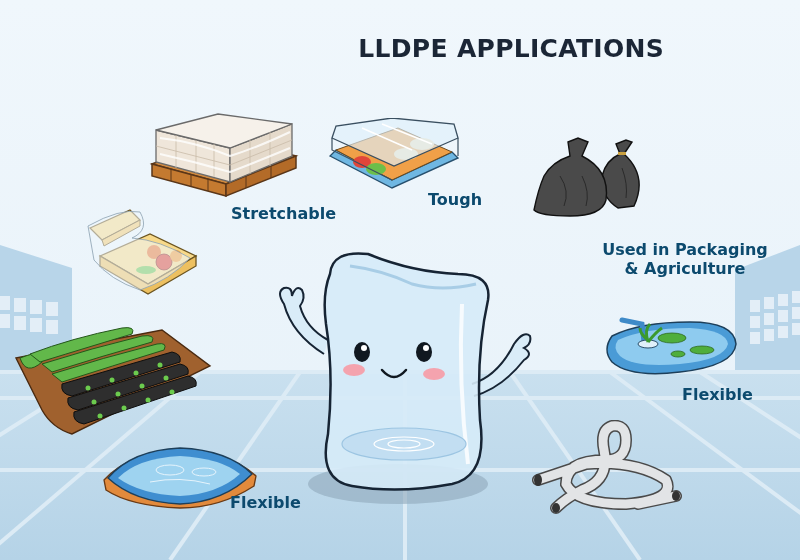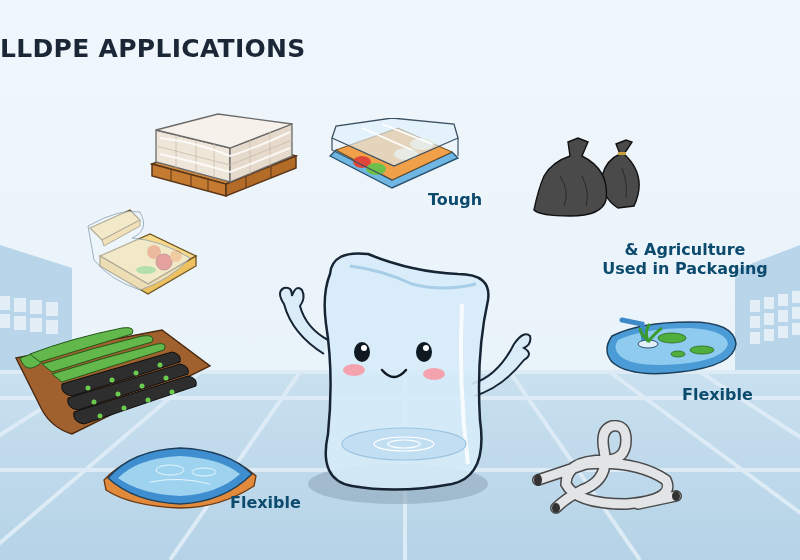--- a/index.html
+++ b/index.html
@@ -1,20 +1,20 @@
 <!DOCTYPE html>
 <html><head>
 <meta charset="utf-8">
 <style>
   html, body { margin: 0; padding: 0; }
   body { width: 800px; height: 560px; overflow: hidden; background: #eef5fb; font-family: "DejaVu Sans", sans-serif; }
   .scene { position: relative; width: 800px; height: 560px; overflow: hidden; }
   svg.bg { position: absolute; left: 0; top: 0; }
   .title {
-    position: absolute; left: 0; top: 34px; width: 664px; text-align: left;
+    position: absolute; left: 0; top: 34px; width: 664px; text-align: right;
     font-family: "DejaVu Sans", sans-serif; font-weight: bold; font-size: 25px;
     color: #1b2636; letter-spacing: 0.3px;
   }
   .label {
     position: absolute; font-family: "DejaVu Sans", sans-serif; font-weight: bold;
     font-size: 16px; color: #0c4a6e; white-space: nowrap; line-height: 19px;
   }
   .label.center { text-align: center; }
   .item { position: absolute; }
 </style>
@@ -108,20 +108,21 @@
         <line x1="50" y1="28" x2="50" y2="61"></line>
         <line x1="68" y1="32" x2="68" y2="65"></line>
       <line x1="104" y1="28" x2="104" y2="62"></line>
         <line x1="124" y1="20" x2="124" y2="54"></line>
     </g>
     <g stroke="#ffffff" stroke-width="2" fill="none" opacity="0.8">
       <path d="M14,26 Q50,30 84,44 Q110,36 144,20"></path>
         <path d="M14,42 Q50,50 84,60 Q110,50 144,36"></path>
     </g>
   </svg>
+  <div class="label" style="left:231px;top:204px;">Stretchable</div>
 
   <svg class="item" style="left:322px;top:118px;" width="140" height="72" viewBox="0 0 140 72">
     <path d="M8,38 L70,70 L136,40 L130,34 L70,62 L14,32 Z" fill="#6fb7e2" stroke="#27506e" stroke-width="1.4"></path>
     <path d="M14,32 L70,62 L130,34 L76,10 Z" fill="#f0a048" stroke="#6b4a1e" stroke-width="1"></path>
     <ellipse cx="40" cy="44" rx="9" ry="6" fill="#e0463a"></ellipse>
     <ellipse cx="54" cy="51" rx="10" ry="6" fill="#6cbf4a"></ellipse>
     <ellipse cx="84" cy="36" rx="12" ry="6" fill="#f3e2bd"></ellipse>
     <ellipse cx="100" cy="26" rx="12" ry="6" fill="#f3e2bd"></ellipse>
     <path d="M10,20 L72,48 L136,20 L132,6 L70,0 L14,8 Z" fill="#dff0fa" fill-opacity="0.65" stroke="#3a4f60" stroke-width="1.3"></path>
     <path d="M10,20 L10,32 L70,62" fill="none" stroke="#3a4f60" stroke-width="1.2"></path>
@@ -139,22 +140,22 @@
       <path d="M38,6 L48,2 L58,6 L52,20 Q80,34 76,64 Q72,80 40,80 Q10,80 4,74 Q8,54 14,40 Q22,26 40,20 Z"></path>
     </g>
     <rect x="88" y="16" width="8" height="3" fill="#c9a040"></rect>
     <g stroke="#222" stroke-width="0.8" fill="none">
         <path d="M30,40 Q40,55 34,70"></path>
         <path d="M52,40 Q60,56 56,70"></path>
         <path d="M92,32 Q98,48 96,62"></path>
       </g>
   </svg>
   <div class="label center" style="left:600px;top:240px;width:170px;">
+    <div>Used in Packaging</div>
     <div>&amp; Agriculture</div>
-    <div>Used in Packaging</div>
   </div>
 
   <svg class="item" style="left:80px;top:200px;" width="120" height="96" viewBox="0 0 120 96">
     <path d="M10,28 L50,10 L60,20 L22,40 Z" fill="#f7d98a" stroke="#6b5420" stroke-width="1.3"></path>
     <path d="M22,40 L60,20 L60,26 L24,46 Z" fill="#f1c76a" stroke="#6b5420" stroke-width="1"></path>
     <path d="M20,56 L68,84 L116,56 L70,34 Z" fill="#f7d98a" stroke="#6b5420" stroke-width="1.3"></path>
     <path d="M20,56 L20,66 L68,94 L116,66 L116,56 L68,84 Z" fill="#edc060" stroke="#6b5420" stroke-width="1.3"></path>
     <circle cx="74" cy="52" r="7" fill="#e6722a"></circle>
     <circle cx="84" cy="62" r="8" fill="#d93a2e" stroke="#7a1410" stroke-width="0.8"></circle>
     <circle cx="96" cy="56" r="6" fill="#f09a34"></circle>

